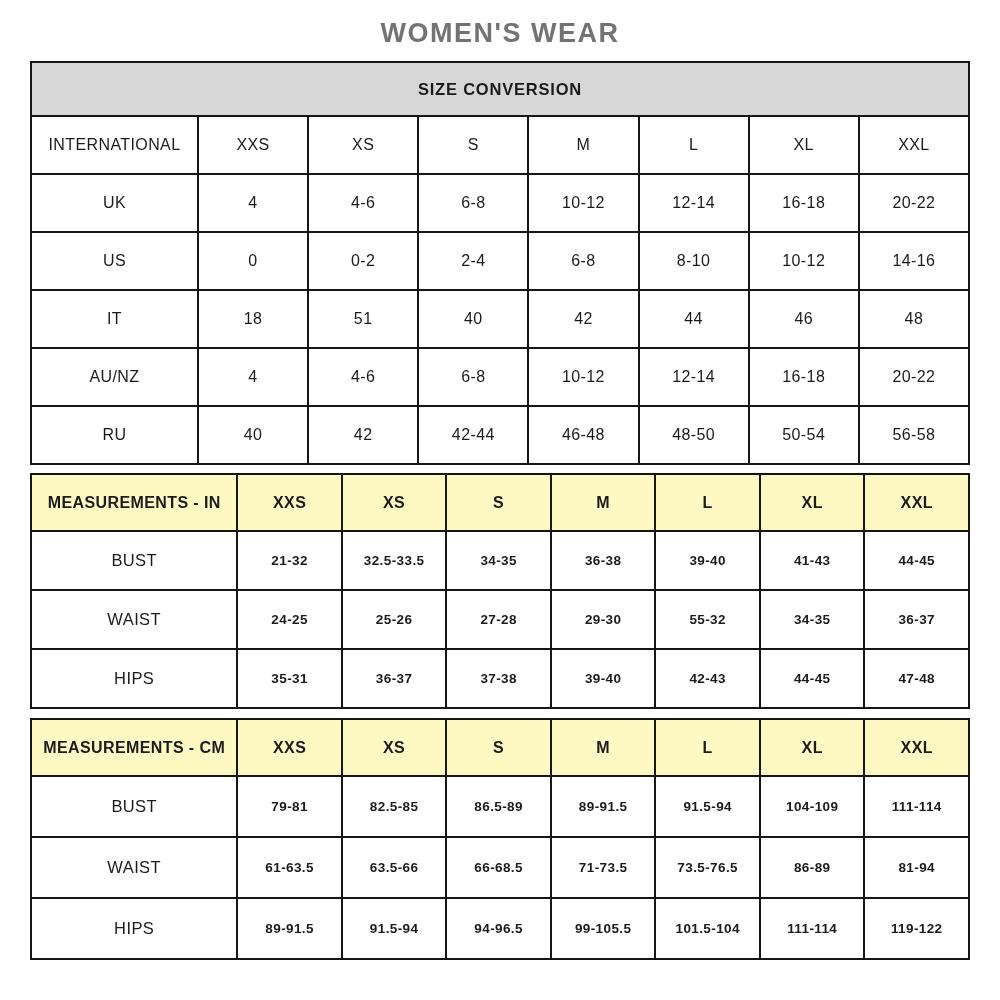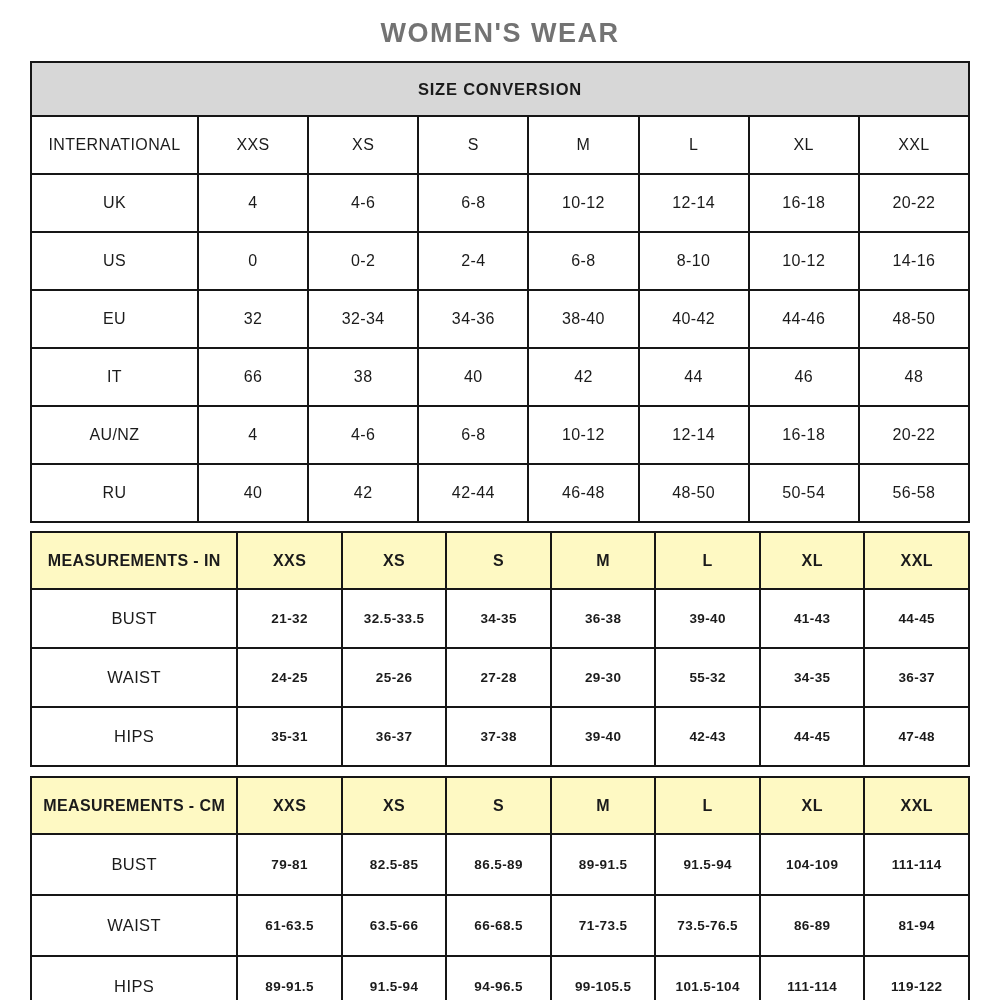--- a/index.html
+++ b/index.html
@@ -109,33 +109,23 @@
           <td>US</td>
           <td>0</td>
           <td>0-2</td>
           <td>2-4</td>
           <td>6-8</td>
           <td>8-10</td>
           <td>10-12</td>
           <td>14-16</td>
         </tr>
         <tr>
-          <td>EU</td>
-          <td>32</td>
-          <td>32-34</td>
-          <td>34-36</td>
-          <td>38-40</td>
-          <td>40-42</td>
-          <td>44-46</td>
-          <td>48-50</td>
-        </tr>
-        <tr>
           <td>IT</td>
-          <td>66</td>
-          <td>38</td>
+          <td>18</td>
+          <td>51</td>
           <td>40</td>
           <td>42</td>
           <td>44</td>
           <td>46</td>
           <td>48</td>
         </tr>
         <tr>
           <td>AU/NZ</td>
           <td>4</td>
           <td>4-6</td>

